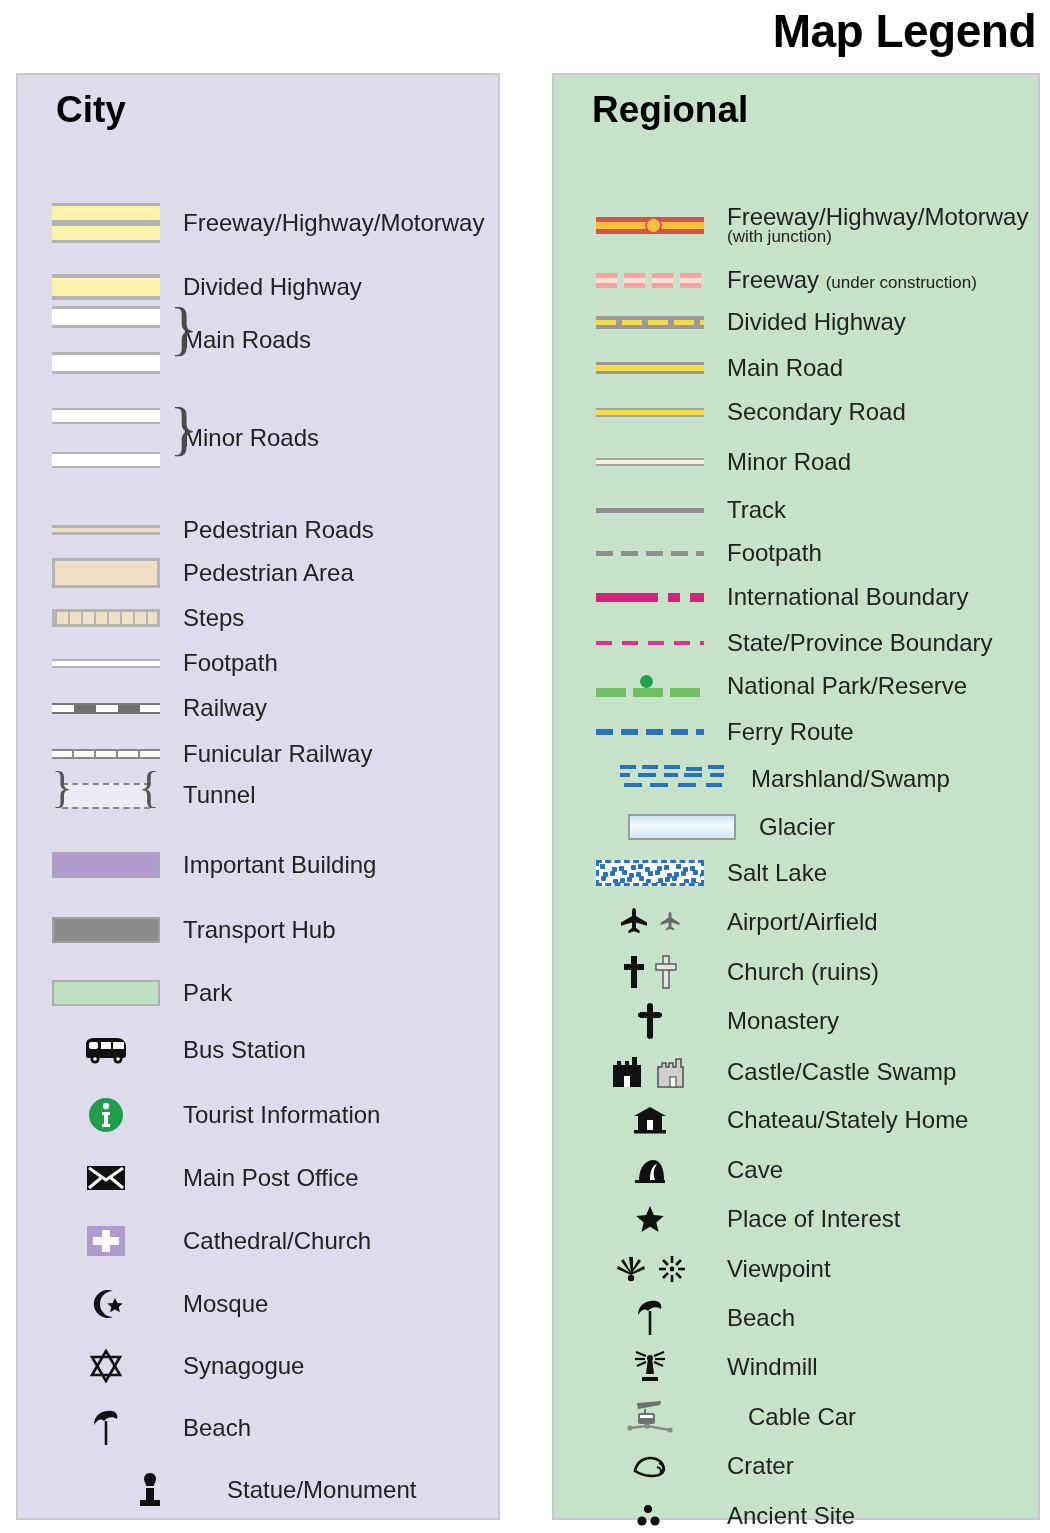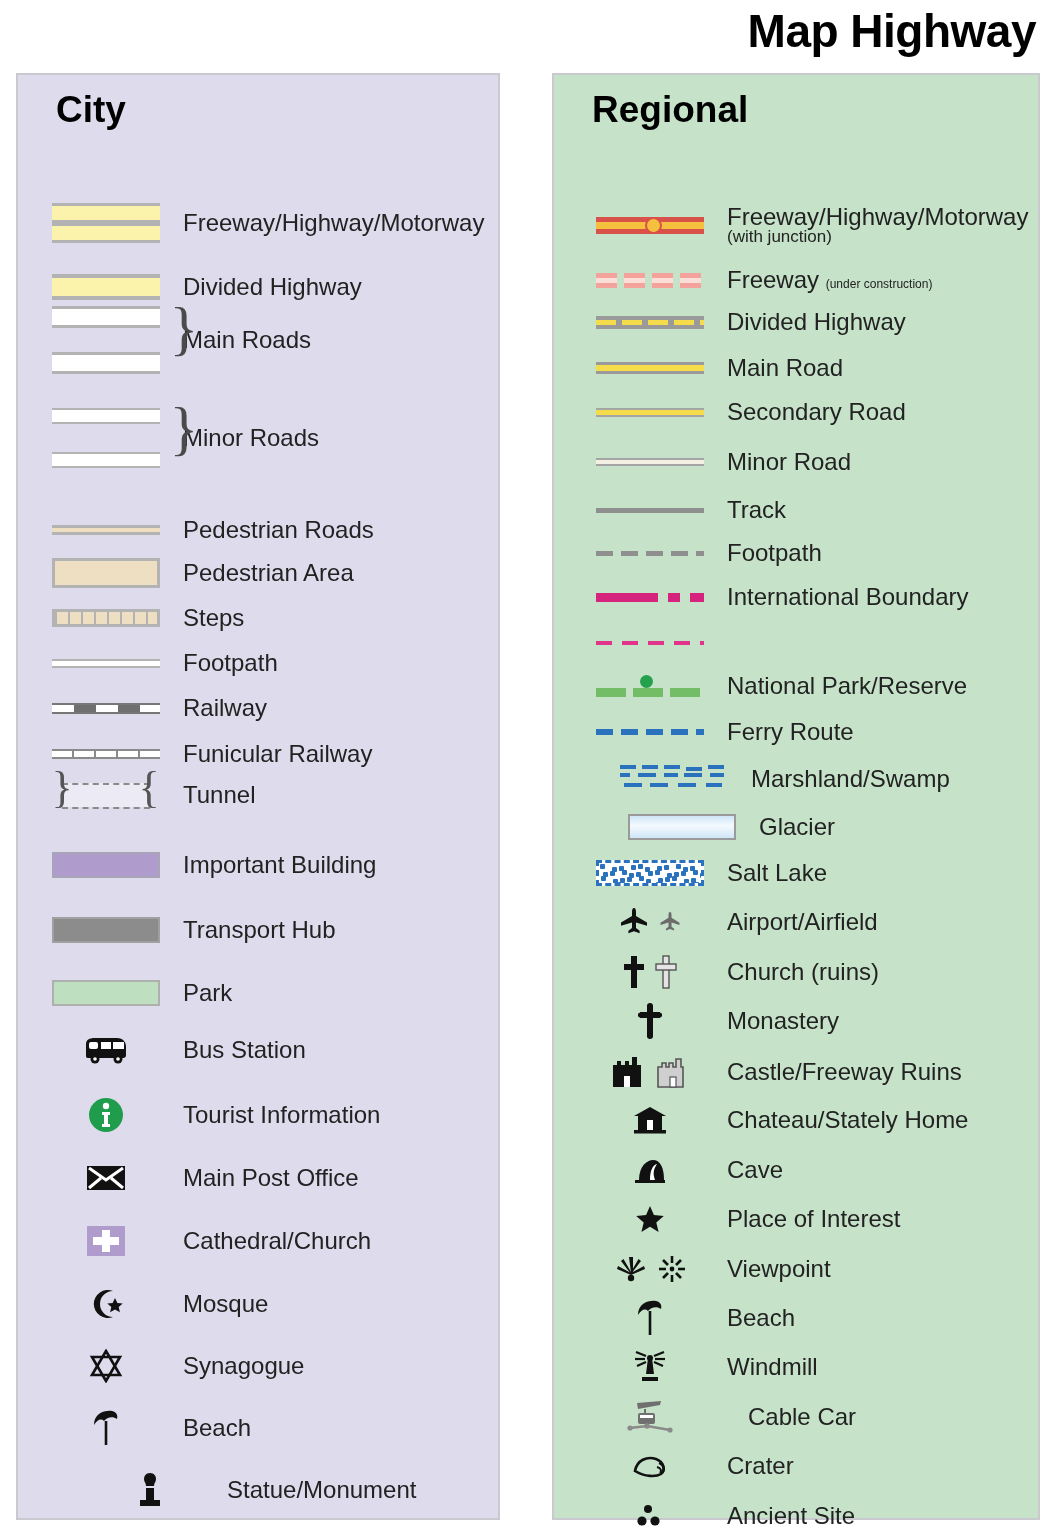--- a/index.html
+++ b/index.html
@@ -33,21 +33,21 @@
   }
   .sym{
     width:155px; flex:0 0 155px;
     display:flex; align-items:center; justify-content:center;
     position:relative; height:46px;
   }
   .lbl{
     font-size:24px; color:#222; line-height:1.05;
     white-space:nowrap;
   }
-  .lbl .sub{ font-size:12px; }
+  .lbl .sub{ font-size:17px; }
   .lbl .sub2{ display:block; font-size:17px; margin-top:-1px;}
   .cfree{width:108px;}
   .cfree .band{height:14px;background:#fbf3ab;border-top:3px solid #b3b3b3;border-bottom:3px solid #b3b3b3;}
   .cfree .band+.band{margin-top:0px;}
   .cdiv{width:108px;height:26px;background:#fbf3ab;border-top:4px solid #b3b3b3;border-bottom:4px solid #b3b3b3;box-sizing:border-box;}
   .croad{width:108px;height:22px;background:#ffffff;border-top:3px solid #b3b3b3;border-bottom:3px solid #b3b3b3;box-sizing:border-box;}
   .croad.thin{height:16px;border-top-width:2px;border-bottom-width:2px;}
   .brace{
     position:absolute;left:118px;font-size:60px;color:#4a4a4a;
     font-family:"Liberation Serif",serif; line-height:0.8;
@@ -99,21 +99,21 @@
   .rglacier{width:108px;height:26px;border:2px solid #9a9a9a;box-sizing:border-box;
             background:linear-gradient(to bottom,#cfe6f7 0%,#f4fafe 45%,#cfe6f7 100%);}
   .rsalt{width:108px;height:26px;border:3px dashed #2a72bd;box-sizing:border-box;background:#ffffff;position:relative;overflow:hidden;}
   .rsalt b{position:absolute;width:5px;height:5px;background:#2a72bd;border-radius:1px;display:block;}
 
   .pair{display:flex;align-items:center;justify-content:center;gap:10px;}
 </style>
 </head>
 <body>
 
-<div id="title">Map Highway</div>
+<div id="title">Map Legend</div>
 
 <div class="panel" id="panel-city">
   <div class="panel-title">City</div>
   <div class="rows" id="city-rows">
       <div class="row" style="top:125px;height:46px;">
         <div class="sym" style="margin-left:10px">
           <div class="cfree">
             <div class="band"></div>
             <div class="band"></div>
           </div>
@@ -369,20 +369,21 @@
       <div class="row" style="top:499px;height:46px;align-items:center;">
         <div class="sym" style="margin-left:18px">
           <div class="rline rintl"></div>
         </div>
         <div class="lbl"><span>International Boundary</span></div>
       </div>
       <div class="row" style="top:545px;height:46px;">
         <div class="sym" style="margin-left:18px">
           <div class="rline rstate"></div>
         </div>
+        <div class="lbl"><span>State/Province Boundary</span></div>
       </div>
       <div class="row" style="top:588px;height:46px;">
         <div class="sym" style="margin-left:18px">
           <div class="rline rpark">
             <div class="dot"></div>
             <div class="bar"></div>
           </div>
         </div>
         <div class="lbl"><span>National Park/Reserve</span></div>
       </div>
@@ -521,21 +522,21 @@
             <svg class="ico" width="34" height="34" viewBox="0 0 34 34">
               <path d="M2 10 h4 V6 h4 v4 h4 V6 h4 v4 h3 V2 h5 v8 h4 v22 H2z" fill="#111"></path>
               <rect x="13" y="21" width="6" height="11" fill="#fff"></rect>
             </svg>
             <svg class="ico" width="34" height="34" viewBox="0 0 34 34">
               <path d="M3 12 h4 V8 h4 v4 h3 V8 h4 v4 h3 V4 h5 v8 h2 v20 H3z" fill="#cfcfcf" stroke="#555" stroke-width="1.6"></path>
               <rect x="15" y="22" width="6" height="10" fill="#fff" stroke="#555" stroke-width="1.2"></rect>
             </svg>
           </span>
         </div>
-        <div class="lbl"><span>Castle/Freeway Ruins</span></div>
+        <div class="lbl"><span>Castle/Castle Swamp</span></div>
       </div>
       <div class="row" style="top:1022px;height:46px;">
         <div class="sym" style="margin-left:18px">
           <svg class="ico" width="34" height="28" viewBox="0 0 34 28">
             <path d="M17 1 L33 10 H1z" fill="#111"></path>
             <rect x="5" y="10" width="24" height="14" fill="#111"></rect>
             <rect x="1" y="24" width="32" height="3.5" fill="#111"></rect>
             <rect x="14" y="14" width="6" height="10" fill="#fff"></rect>
           </svg>
         </div>

